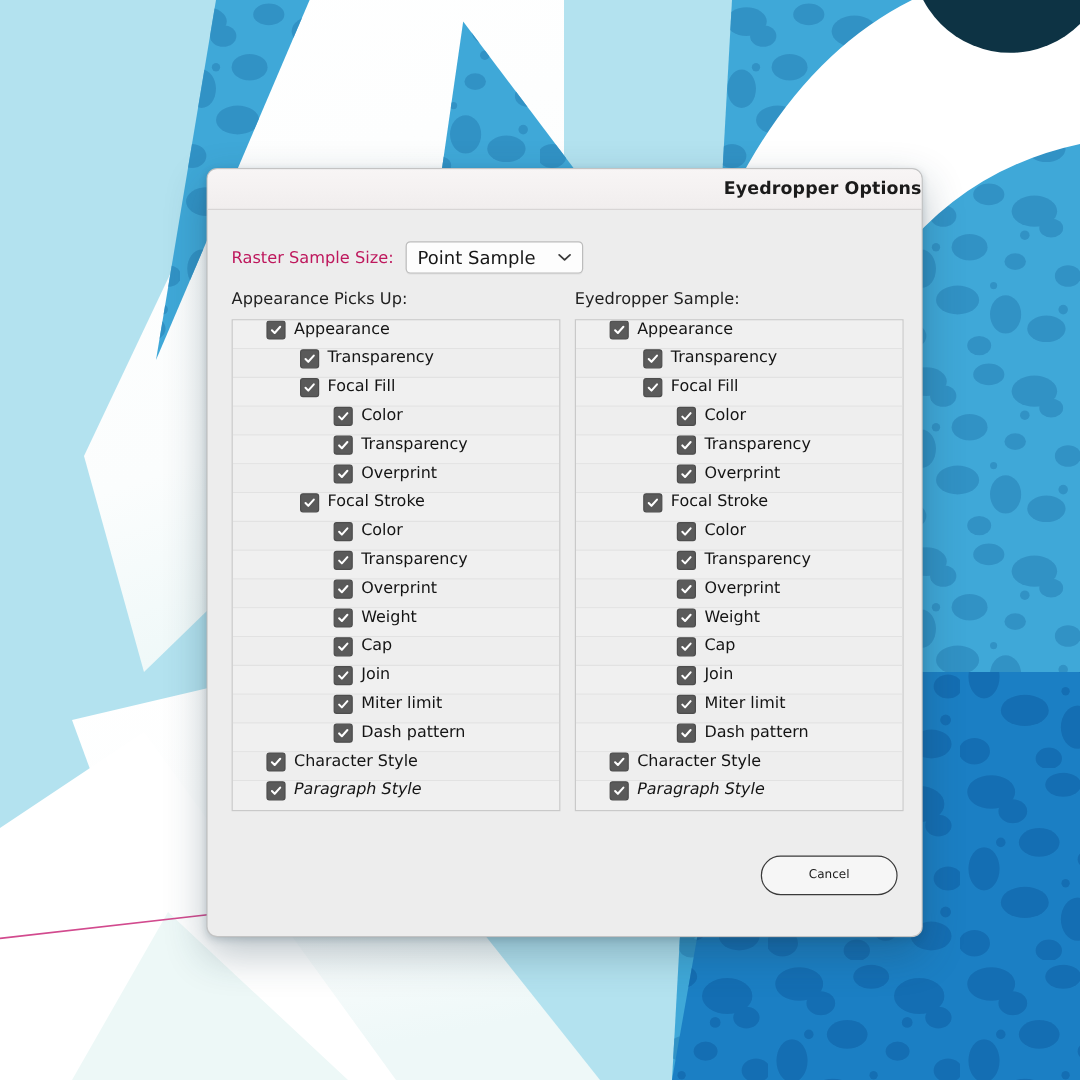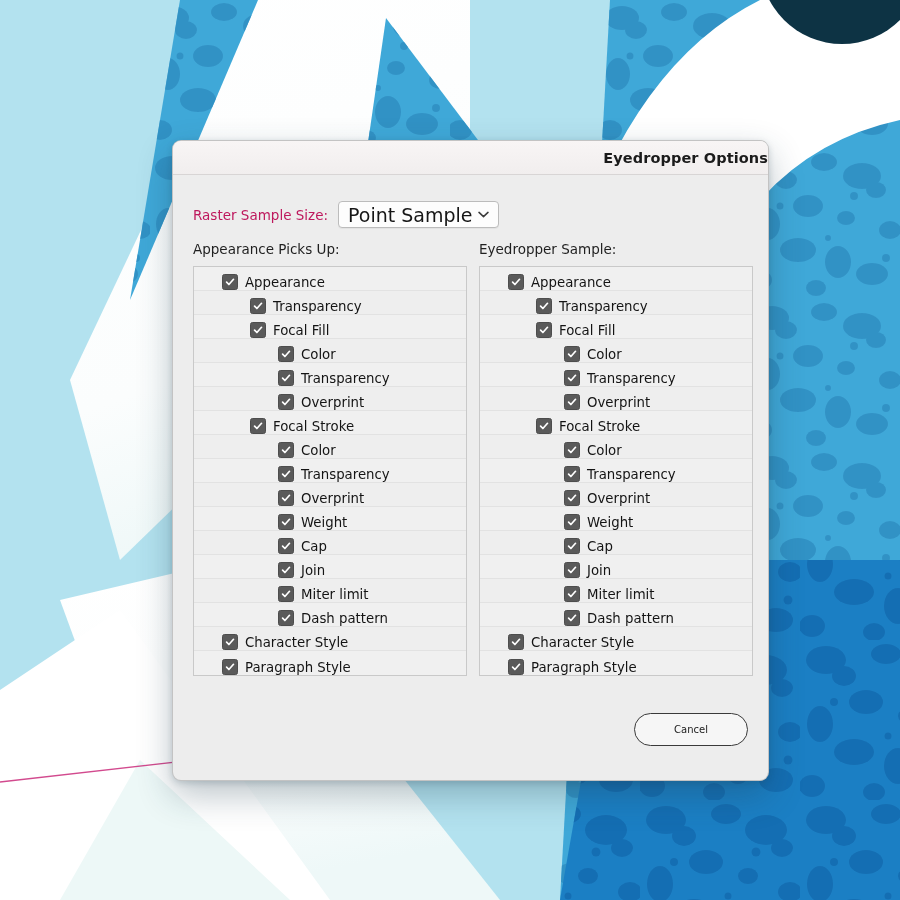--- a/index.html
+++ b/index.html
@@ -85,21 +85,21 @@
     background: #fdfdfd;
     border: 1px solid #bcbcbc;
     border-radius: 4px;
     display: flex;
     align-items: center;
     padding: 0 0 0 9px;
     box-sizing: border-box;
     box-shadow: 0 1px 0 rgba(0,0,0,0.04);
   }
   .select-value {
-    font-size: 19px;
+    font-size: 15px;
     color: #161616;
     flex: 1;
   }
   .select-arrow {
     width: 22px;
     display: flex;
     align-items: center;
     justify-content: center;
     padding-right: 4px;
   }
@@ -124,27 +124,27 @@
     border: 1px solid #c9c9c9;
     box-sizing: border-box;
     overflow: hidden;
   }
   .list-box.left  { left: 20px; }
   .list-box.right { left: 306px; }
 
   .list-row {
     height: 24px;
     display: flex;
-    align-items: flex-end;
+    align-items: flex-start;
     border-bottom: 1px solid #e2e2e2;
     box-sizing: border-box;
     background: #f0f0f0;
   }
   .list-row:nth-child(even) { background: #eeeeee; }
-  .list-row:last-child { border-bottom: none; }
+  .list-row:last-child { border-bottom: none; font-style: italic; }
 
   .list-row.lvl0 { padding-left: 28px; }
   .list-row.lvl1 { padding-left: 56px; }
   .list-row.lvl2 { padding-left: 84px; }
 
   .cb {
     width: 14px;
     height: 14px;
     border-radius: 2.5px;
     background: #5a5a5a;

